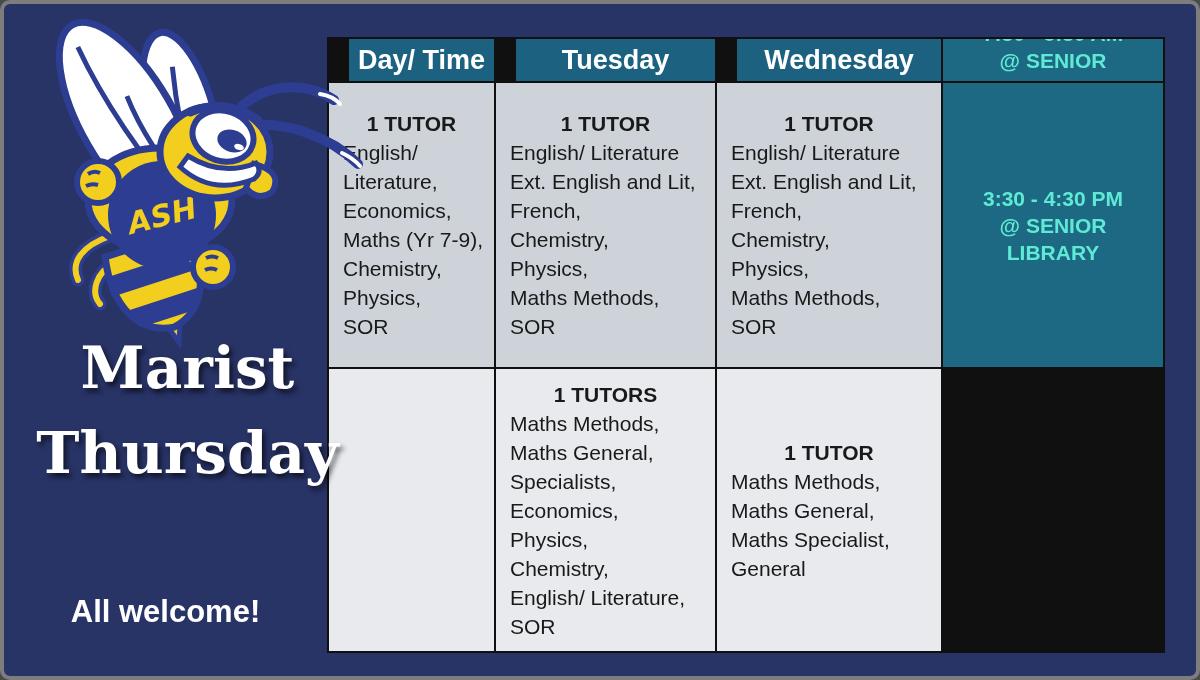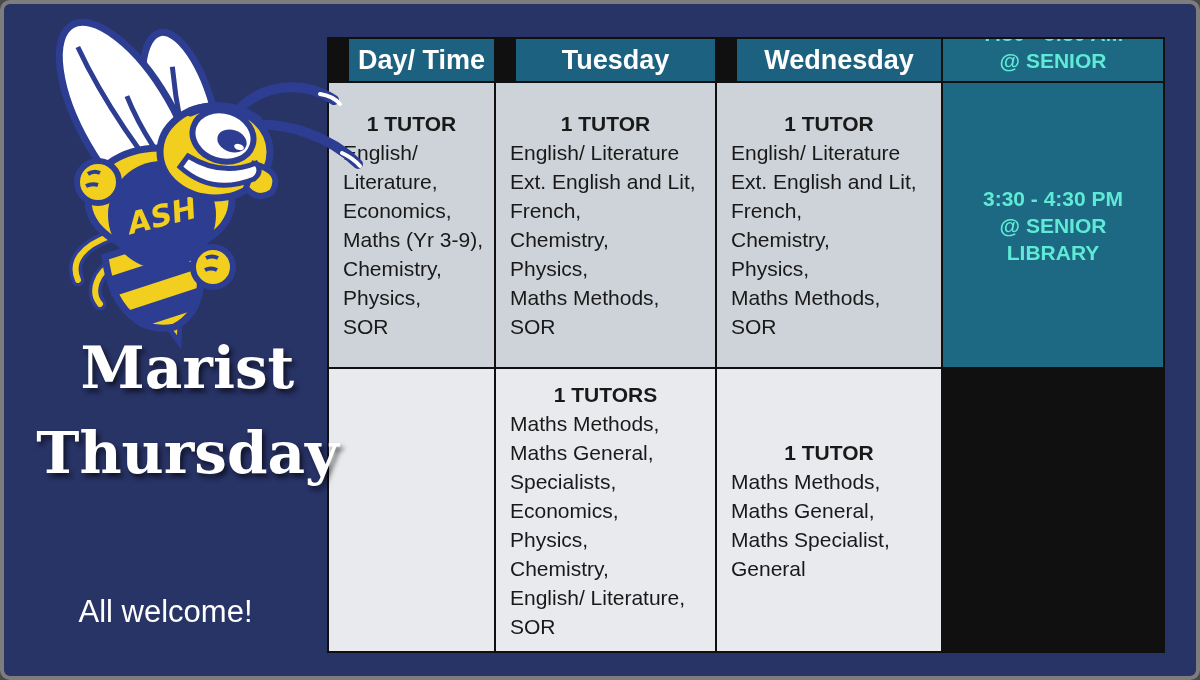--- a/index.html
+++ b/index.html
@@ -19,21 +19,21 @@
     position:absolute;left:0;top:322px;width:367px;
     text-align:center;color:#ffffff;
     font-family:"DejaVu Serif", serif;
     font-weight:bold;font-size:58px;line-height:85px;
     text-shadow:3px 4px 5px rgba(0,0,0,0.6);
     z-index:2;
   }
   .subtitle{
     position:absolute;left:0;top:590px;width:323px;
     text-align:center;color:#ffffff;
-    font-size:31px;font-weight:400;z-index:2;
+    font-size:31px;font-weight:700;z-index:2;
   }
   
   .schedule-table{
     position:absolute;left:323px;top:33px;
     width:838px;height:616px;
     background:#101010;
     display:grid;
     grid-template-columns:165px 219px 224px 220px;
     grid-template-rows:42px 284px 282px;
     gap:2px;padding:2px;box-sizing:border-box;
@@ -139,21 +139,21 @@
     <div class="cell time-cell">
         <div>7:30 - 8:30 AM</div>
         <div>@ SENIOR</div>
         <div>LIBRARY</div>
       </div>
     <div class="cell body-cell r1">
       <div class="cell-title">1 TUTOR</div>
       <div class="subjects">
           <div>English/ Literature,</div>
           <div>Economics,</div>
-          <div>Maths (Yr 3-9),</div>
+          <div>Maths (Yr 7-9),</div>
           <div>Chemistry,</div>
           <div>Physics,</div>
           <div>SOR</div>
         </div>
     </div>
     <div class="cell body-cell r1">
       <div class="cell-title">1 TUTOR</div>
       <div class="subjects">
           <div>English/ Literature</div>
           <div>Ext. English and Lit,</div>

